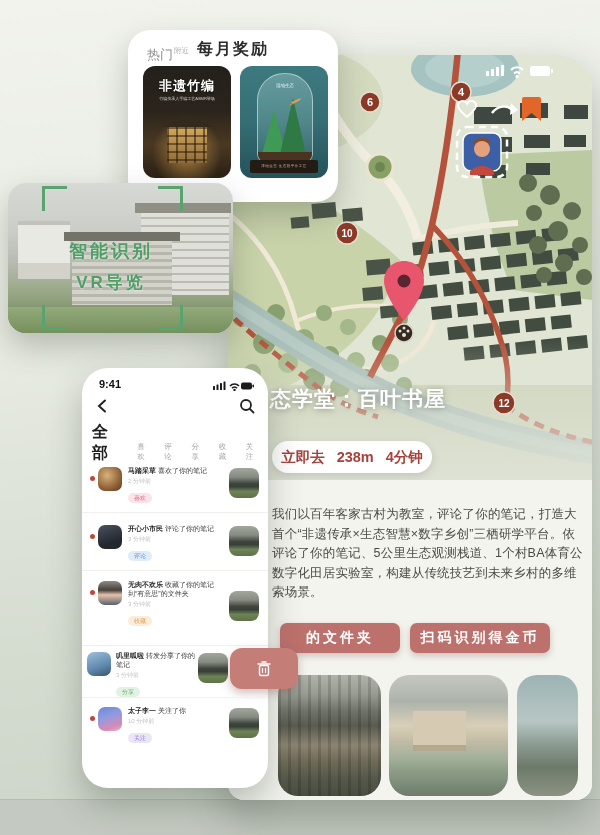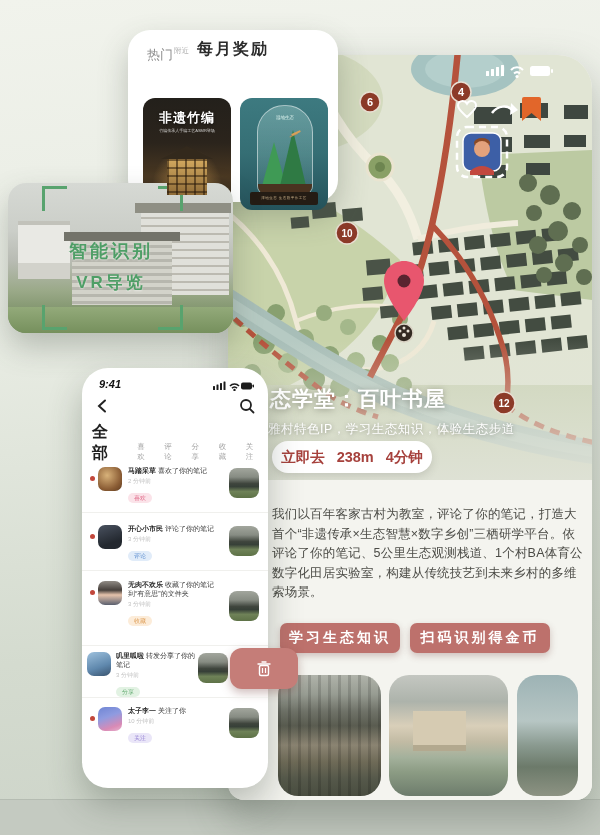--- a/index.html
+++ b/index.html
@@ -45,21 +45,21 @@
       background:#d6cbb2;box-shadow:0 6px 0 #b3a98f;}
   .t3{left:289px;width:61px;
       background:linear-gradient(180deg,#9db3b5 0%,#b7c6c4 38%,#8a9a90 58%,#6c7a6a 76%,#8d9383 100%);}
   
   .rewards{left:128px;top:30px;width:210px;height:172px;background:#fff;border-radius:22px;
            box-shadow:0 14px 30px rgba(70,80,70,.3);}
   .r-tab1{left:19px;top:16px;font-size:13px;color:#8e8e8e;}
   .r-tab2{left:46px;top:16px;font-size:7.5px;color:#b3b3b3;}
   .r-title{left:0;right:0;top:9px;text-align:center;font-size:16px;font-weight:bold;
            color:#2b2b2b;letter-spacing:2px;}
-  .r-cards{left:15px;top:68px;display:flex;gap:9px;}
+  .r-cards{left:15px;top:36px;display:flex;gap:9px;}
   .p-card{width:88px;height:112px;border-radius:12px;overflow:hidden;position:relative;}
   .p1{background:linear-gradient(180deg,#23201b 0%,#2b241c 40%,#4a3822 70%,#2a2014 100%);}
   .p1::after{content:"";position:absolute;left:10%;top:45%;width:80%;height:55%;
       background:radial-gradient(ellipse at 50% 60%,rgba(255,190,95,.55),transparent 70%);}
   .p1-title{left:0;right:0;top:11px;text-align:center;font-size:13px;font-weight:bold;color:#fff;
             letter-spacing:1px;text-shadow:0 1px 3px rgba(0,0,0,.6);z-index:2;}
   .p1-cap{left:0;right:0;top:30px;text-align:center;font-size:4px;color:rgba(255,255,255,.75);
           white-space:nowrap;z-index:2;}
   .h-roof{left:18px;top:48px;width:0;height:0;border-left:26px solid transparent;
           border-right:26px solid transparent;border-bottom:13px solid #33291c;z-index:1;}
@@ -102,21 +102,21 @@
   .bk-tr{left:150px;top:3px;border-left:none;border-bottom:none;}
   .bk-bl{left:34px;top:122px;border-right:none;border-top:none;}
   .bk-br{left:150px;top:122px;border-left:none;border-top:none;}
   .vr-t1{left:34px;width:138px;top:56px;text-align:center;font-size:18px;font-weight:bold;
          color:#4e9e66;letter-spacing:3px;text-shadow:0 1px 2px rgba(255,255,255,.5);}
   .vr-t2{left:34px;width:138px;top:88px;text-align:center;font-size:17px;font-weight:bold;
          color:#4e9e66;letter-spacing:3px;text-shadow:0 1px 2px rgba(255,255,255,.5);}
   
   .notify{left:82px;top:368px;width:186px;height:420px;background:#fff;border-radius:26px;
           box-shadow:0 16px 34px rgba(60,70,60,.32);}
-  .n-time{left:17px;top:10px;font-size:11px;font-weight:bold;color:#111;font-style:italic;}
+  .n-time{left:17px;top:10px;font-size:11px;font-weight:bold;color:#111;}
   .n-status{right:13px;top:11px;}
   .n-back{left:13px;top:30px;width:16px;height:16px;}
   .n-search{right:13px;top:30px;width:16px;height:16px;}
   .n-tabs{left:10px;top:54px;right:8px;display:flex;align-items:flex-end;gap:13px;}
   .n-tab-all{font-size:16px;font-weight:bold;color:#1f1f1f;letter-spacing:1px;}
   .n-tab{font-size:7.5px;color:#a6a6a6;padding-bottom:2px;}
   .n-item{left:0;right:0;height:50px;}
   .i1{top:95px;}.i2{top:153px;}.i3{top:209px;height:66px;}.i4{top:280px;}.i5{top:335px;}
   .divider{left:0;right:0;height:1px;background:#f0f0ed;}
   .d1{top:144px;}.d2{top:202px;}.d3{top:277px;}.d4{top:329px;}
@@ -341,38 +341,37 @@
         <rect x="273" y="10" width="3" height="11" rx="0.5"></rect>
       <path d="M283,15 a8,8 0 0 1 12,0" stroke="#fff" stroke-width="2" fill="none"></path>
       <path d="M286,18.5 a4.5,4.5 0 0 1 6,0" stroke="#fff" stroke-width="2" fill="none"></path>
       <circle cx="289" cy="21.5" r="1.6"></circle>
       <rect x="302" y="11" width="20" height="10" rx="2.5"></rect>
       <rect x="323" y="14" width="2" height="4" rx="1"></rect>
     </g>
   </svg>
 
   <div class="abs poi-title">态学堂：百叶书屋</div>
-  <div class="abs poi-sub">雅村特色IP，学习生态知识，体验生态步道</div>
 
   <div class="abs go-pill">
     <span>立即去</span>
     <span>238m</span>
     <span>4分钟</span>
   </div>
 
 
   <div class="abs content">
     <div class="abs desc">
       <div>我们以百年客家古村为教室，评论了你的笔记，打造大</div>
       <div>首个“非遗传承×生态智慧×数字乡创”三栖研学平台。依</div>
       <div>评论了你的笔记、5公里生态观测栈道、1个村BA体育公</div>
       <div>数字化田居实验室，构建从传统技艺到未来乡村的多维</div>
       <div>索场景。</div>
     </div>
-    <button class="act-btn act1">学习生态知识</button>
+    <button class="act-btn act1">的文件夹</button>
     <button class="act-btn act2">扫码识别得金币</button>
     <div class="thumb t1"></div>
     <div class="thumb t2"></div>
     <div class="thumb t3"></div>
   </div>
 </div>
 
 <div class="abs rewards">
   <span class="abs r-tab1">热门</span>
   <span class="abs r-tab2">附近</span>

